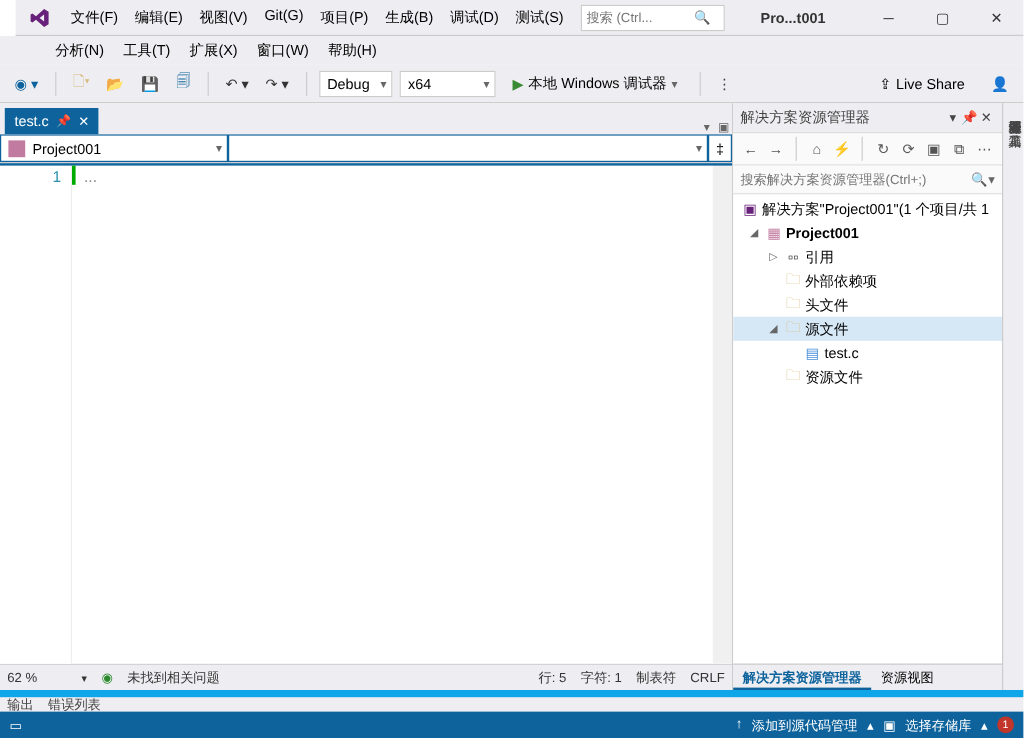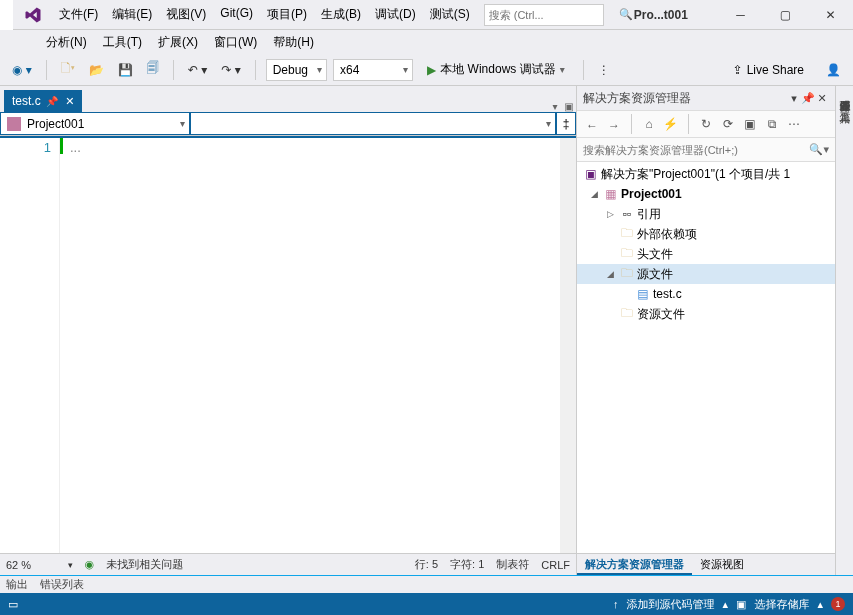--- a/index.html
+++ b/index.html
@@ -1,21 +1,21 @@
 <!DOCTYPE html>
 <html><head>
 <meta charset="utf-8">
 <style>
 * { box-sizing: border-box; margin: 0; padding: 0; font-family: "Segoe UI", "Microsoft YaHei", sans-serif; }
 html, body { width: 853px; height: 615px; overflow: hidden; background: #fff; }
 .titlebar { height: 30px; display: flex; align-items: center; background: #eeeef2; border-bottom: 1px solid #ccc; margin-left: 13px; }
 .titlebar .vs-logo { width: 24px; height: 24px; margin: 0 8px; display:flex; align-items:center; justify-content:center; }
 .titlebar .menu { display: flex; gap: 2px; font-size: 12px; }
 .titlebar .menu span { padding: 4px 6px; cursor: pointer; }
-.titlebar .search { margin-left: 8px; width: 120px; height: 22px; border: 1px solid #ccc; background: #fff; display:flex; align-items:center;gap:41px; }
+.titlebar .search { margin-left: 8px; width: 120px; height: 22px; border: 1px solid #ccc; background: #fff; display:flex; align-items:center; }
 .titlebar .search input { border:none; outline:none; width:90px; font-size:11px; color:#888; padding-left:4px; }
 .titlebar .solname { flex:1; text-align:center; font-size:12px; font-weight:600; color:#333; }
 .titlebar .winbtns { display:flex; }
 .titlebar .winbtns div { width:45px; height:30px; display:flex; align-items:center; justify-content:center; font-size:12px; color:#333; cursor:pointer; }
 .menu2 { height: 24px; background:#eeeef2; display:flex; align-items:center; padding-left:40px; gap:4px; font-size:12px; }
 .menu2 span { padding: 2px 6px; cursor:pointer; }
 .toolbar { height: 32px; background:#eeeef2; border-bottom:1px solid #ccc; display:flex; align-items:center; padding: 0 8px; gap:6px; font-size:12px; }
 .tb-btn { padding: 2px 4px; cursor:pointer; display:flex; align-items:center; gap:2px; color:#333; }
 .tb-sep { width:1px; height:20px; background:#ccc; margin:0 4px; }
 .tb-select { border:1px solid #ccc; background:#fff; height:22px; font-size:12px; padding:0 18px 0 6px; position:relative; display:flex; align-items:center; min-width:60px; }
@@ -42,39 +42,39 @@
 .code-area { flex:1; display:flex; background:#fff; position:relative; }
 .gutter { width:60px; background:#fff; text-align:right; padding:4px 8px 0 0; color:#2b91af; font-size:13px; font-family:Consolas,monospace; border-right:1px solid #eee; }
 .code-body { flex:1; padding:4px; font-family:Consolas,monospace; font-size:13px; color:#888; position:relative; }
 .code-body .cursor-bar { position:absolute; left:0; top:2px; width:3px; height:16px; background:#0a0; }
 .code-topline { position:absolute; top:0; left:0; right:0; height:2px; background:#0e639c; }
 .scrollbar-v { width:16px; background:#f0f0f0; }
 .editor-status { height:22px; border-top:1px solid #ccc; background:#eeeef2; display:flex; align-items:center; font-size:11px; color:#333; padding:0 6px; gap:12px; }
 .editor-status .zoom { width:50px; }
 .editor-status .ok-ico { color:#2c8a2c; }
 .editor-status .grow { flex:1; }
-.right-pane { width:258px; display:flex; flex-direction:column; background:#eeeef2; }
+.right-pane { width:224px; display:flex; flex-direction:column; background:#eeeef2; }
 .panel-title { height:24px; display:flex; align-items:center; font-size:12px; padding:0 6px; background:#eeeef2; color:#444; }
 .panel-title .grow { flex:1; }
 .panel-title .ico { width:14px; cursor:pointer; font-size:11px; text-align:center; }
 .panel-toolbar { height:28px; display:flex; align-items:center; padding:0 6px; gap:4px; background:#fafafa; border-top:1px solid #ddd; border-bottom:1px solid #ddd; }
 .panel-toolbar .tbico { width:18px; height:18px; display:flex; align-items:center; justify-content:center; font-size:12px; color:#555; cursor:pointer; }
 .panel-search { height:24px; display:flex; align-items:center; border-bottom:1px solid #ddd; padding:0 6px; background:#fafafa; }
 .panel-search input { flex:1; border:none; outline:none; font-size:11px; color:#888; background:transparent; }
 .tree { flex:1; background:#fff; font-size:12px; overflow:auto; padding:2px 0; }
 .tree-row { display:flex; align-items:center; height:20px; padding-left:6px; cursor:pointer; white-space:nowrap; }
 .tree-row.sel { background:#d6e7f5; }
 .tree-row .exp { width:12px; font-size:9px; color:#666; }
 .tree-row .tico { width:16px; height:14px; display:inline-flex; align-items:center; justify-content:center; margin-right:2px; }
 .panel-tabs { height:22px; display:flex; font-size:11px; border-top:1px solid #ccc; background:#eeeef2; }
 .panel-tabs span { padding:3px 8px; cursor:pointer; }
 .panel-tabs span.active { color:#0e639c; border-bottom:2px solid #0e639c; font-weight:600; }
 .far-right { width:18px; background:#eeeef2; border-left:1px solid #ccc; display:flex; flex-direction:column; align-items:center; }
 .far-right span { writing-mode:vertical-rl; font-size:11px; padding:6px 2px; cursor:pointer; color:#444; }
-.bottom-tabs { height:18px; background:#eeeef2; border-top:1px solid #0ea5e9; display:flex; align-items:center; font-size:11px; padding-left:6px; gap:12px; color:#444; }
+.bottom-tabs { height:18px; background:#eeeef2; border-top:6px solid #0ea5e9; display:flex; align-items:center; font-size:11px; padding-left:6px; gap:12px; color:#444; }
 .bottom-tabs span { cursor:pointer; }
 .statusbar { height:22px; background:#0e639c; color:#fff; display:flex; align-items:center; font-size:11px; padding:0 8px; gap:8px; }
 .statusbar .grow { flex:1; }
 .statusbar .bell { background:#c1352a; border-radius:50%; width:14px; height:14px; display:flex; align-items:center; justify-content:center; font-size:9px; }
 svg { display:block; }
 </style>
 </head>
 <body>
 
 <div class="titlebar">

